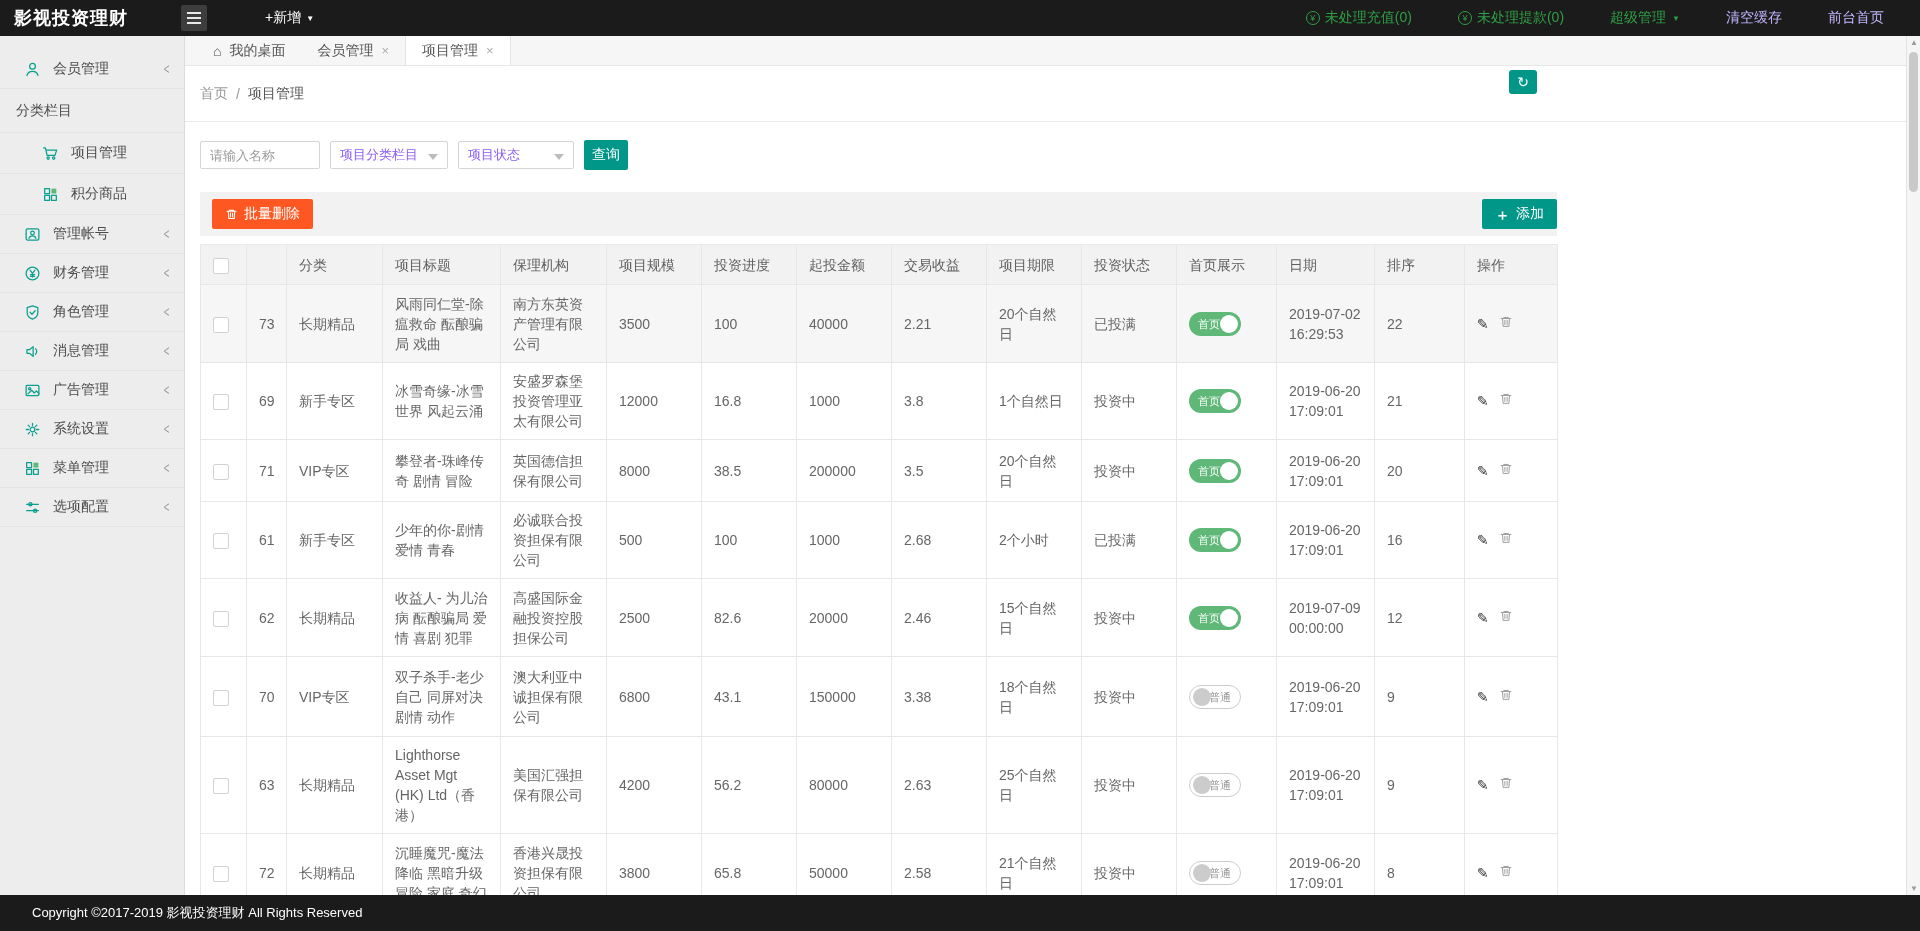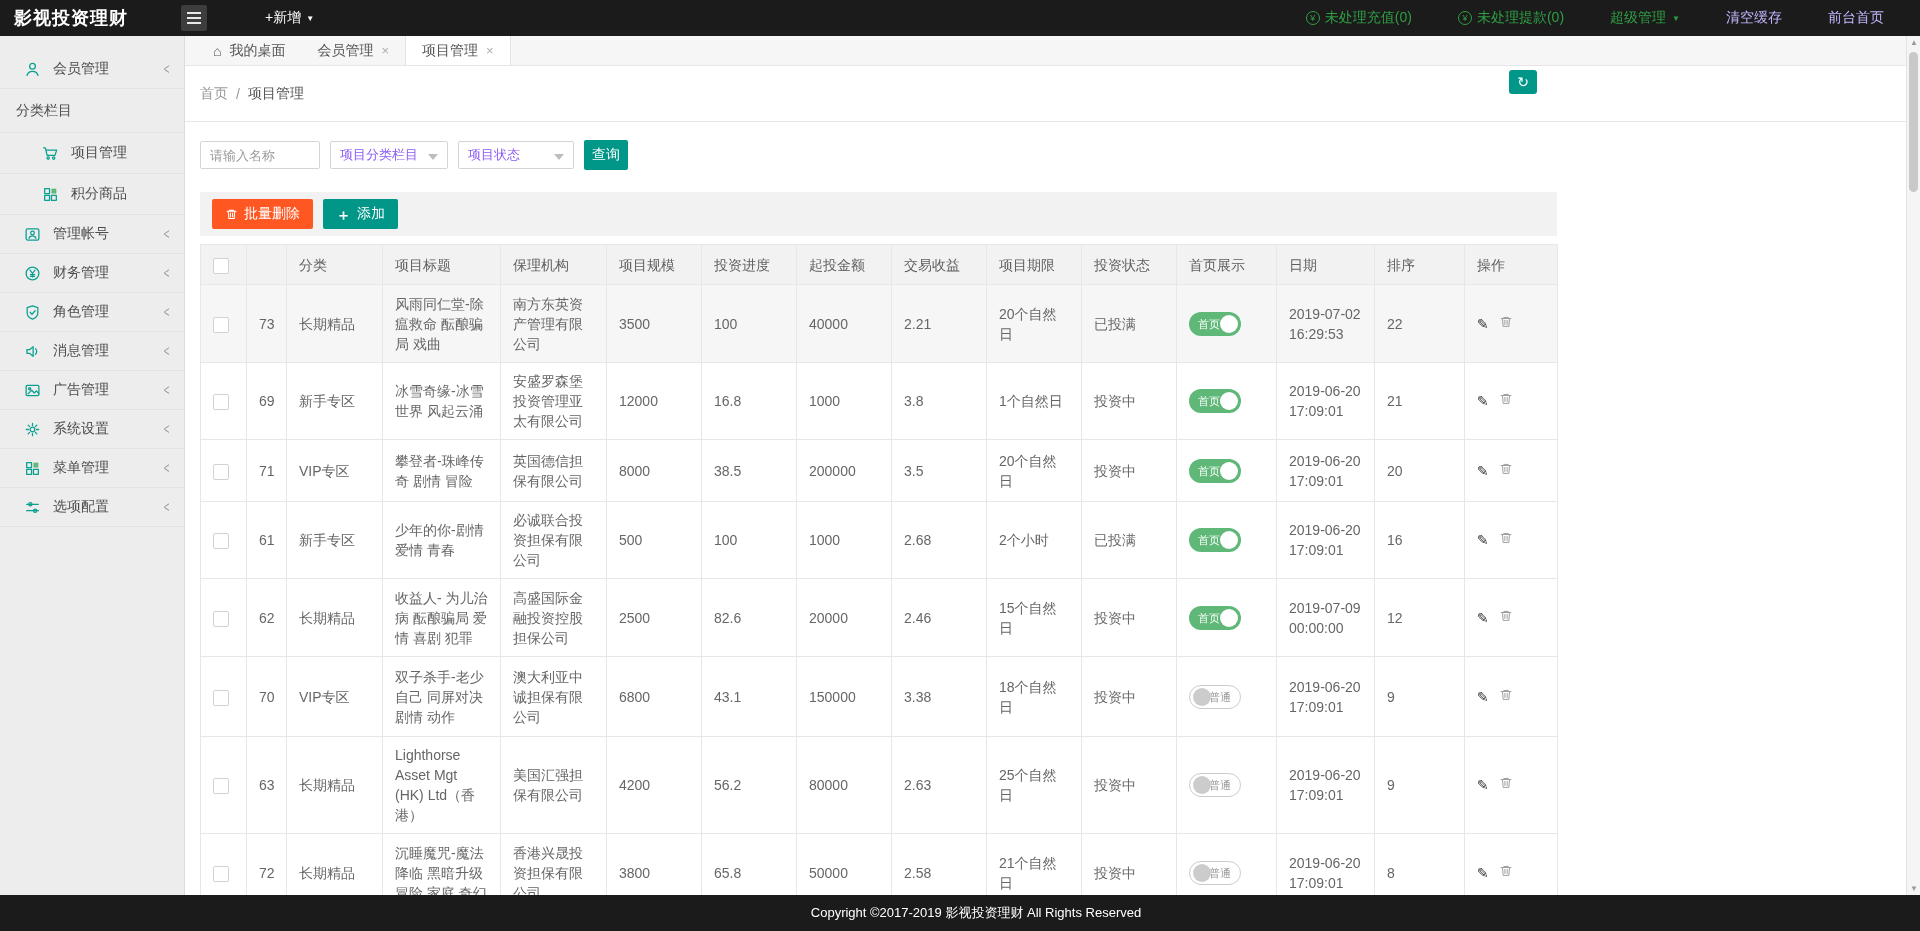--- a/index.html
+++ b/index.html
@@ -50,21 +50,21 @@
   .f-input { width:120px; height:28px; border:1px solid #d4d4d4; border-radius:2px; padding:0 9px; font-size:13px; color:#333;
     font-family:inherit; }
   .f-input::placeholder { color:#9b9b9b; }
   .f-select { width:118px; height:28px; border:1px solid #d4d4d4; border-radius:2px; background:#fff; color:#8b5cf6;
     font-size:13px; display:flex; align-items:center; padding:0 9px; position:relative; cursor:pointer; }
   .f-select.s2 { width:116px;font-family:Liberation Mono, monospace; }
   .f-select .tri { position:absolute; right:9px; top:12px; width:0; height:0; border-left:5px solid transparent;
     border-right:5px solid transparent; border-top:6px solid #bdbdbd; }
   .search-btn { height:30px; width:44px; background:#009688; color:#fff; border:none; border-radius:2px; font-size:14px;
     cursor:pointer; font-family:inherit; }
-  .btn-strip { margin-top:22px; width:1357px; height:44px; background:#f2f2f2; display:flex; align-items:center; gap:10px; padding-left:12px; }
+  .btn-strip { margin-top:22px; width:1357px; height:44px; background:#f2f2f2; display:flex; align-items:center; gap:10px; padding-left:12px;justify-content:space-between; }
   .btn { height:30px; border:none; border-radius:2px; color:#fff; font-size:14px; display:inline-flex; align-items:center;
     gap:6px; padding:0 13px; cursor:pointer; font-family:inherit; }
   .btn.orange { background:#ff5722; }
   .btn.teal { background:#009688; }
   .btn svg { width:13px; height:13px; stroke:#fff; fill:none; stroke-width:1.3; stroke-linecap:round; }
   .btn .plus { font-size:15px; font-weight:bold; line-height:1; }
   
   table.tbl { margin-top:8px; width:1357px; border-collapse:collapse; table-layout:fixed; font-size:14px; }
   .tbl th, .tbl td { border:1px solid #e7e7e7; padding:8px 12px; text-align:left; vertical-align:middle;
     line-height:20px; overflow:hidden; }
@@ -77,21 +77,21 @@
   .toggle.on { background:#5FB878; color:#fff; padding-left:9px; }
   .toggle.on .knob { position:absolute; right:3px; top:3px; width:18px; height:18px; border-radius:50%; background:#fff; }
   .toggle.off { background:#fff; border:1px solid #ccc; color:#999; justify-content:flex-end; padding-right:9px; }
   .toggle.off .knob { position:absolute; left:3px; top:2px; width:18px; height:18px; border-radius:50%; background:#ccc; }
   .ops { display:flex; gap:10px; align-items:center; }
   .op-edit { color:#333; font-size:14px; cursor:pointer; }
   .op-del svg { width:14px; height:14px; stroke:#9a9a9a; fill:none; stroke-width:1.1; stroke-linecap:round; cursor:pointer; }
   .datecell { word-break:break-all; }
   
   .footer { position:fixed; left:0; bottom:0; width:1920px; height:36px; background:#1b1b1b; color:#fff;
-    display:flex; align-items:center; padding-left:32px; font-size:13px; z-index:60;justify-content:center; }
+    display:flex; align-items:center; padding-left:32px; font-size:13px; z-index:60; }
   .vscroll { position:fixed; right:0; top:36px; bottom:36px; width:14px; background:#f5f5f5; border-left:1px solid #e3e3e3; z-index:40; }
   .vscroll .arr { position:absolute; left:0; width:14px; text-align:center; font-size:8px; color:#9a9a9a; }
   .vscroll .arr.up { top:2px; } .vscroll .arr.dn { bottom:2px; }
   .vscroll .thumb { position:absolute; left:2px; top:16px; width:9px; height:140px; background:#c9c9c9; border-radius:5px; }
 </style>
 </head>
 <body>
 
 <div class="topbar">
   <div class="logo">影视投资理财</div>

